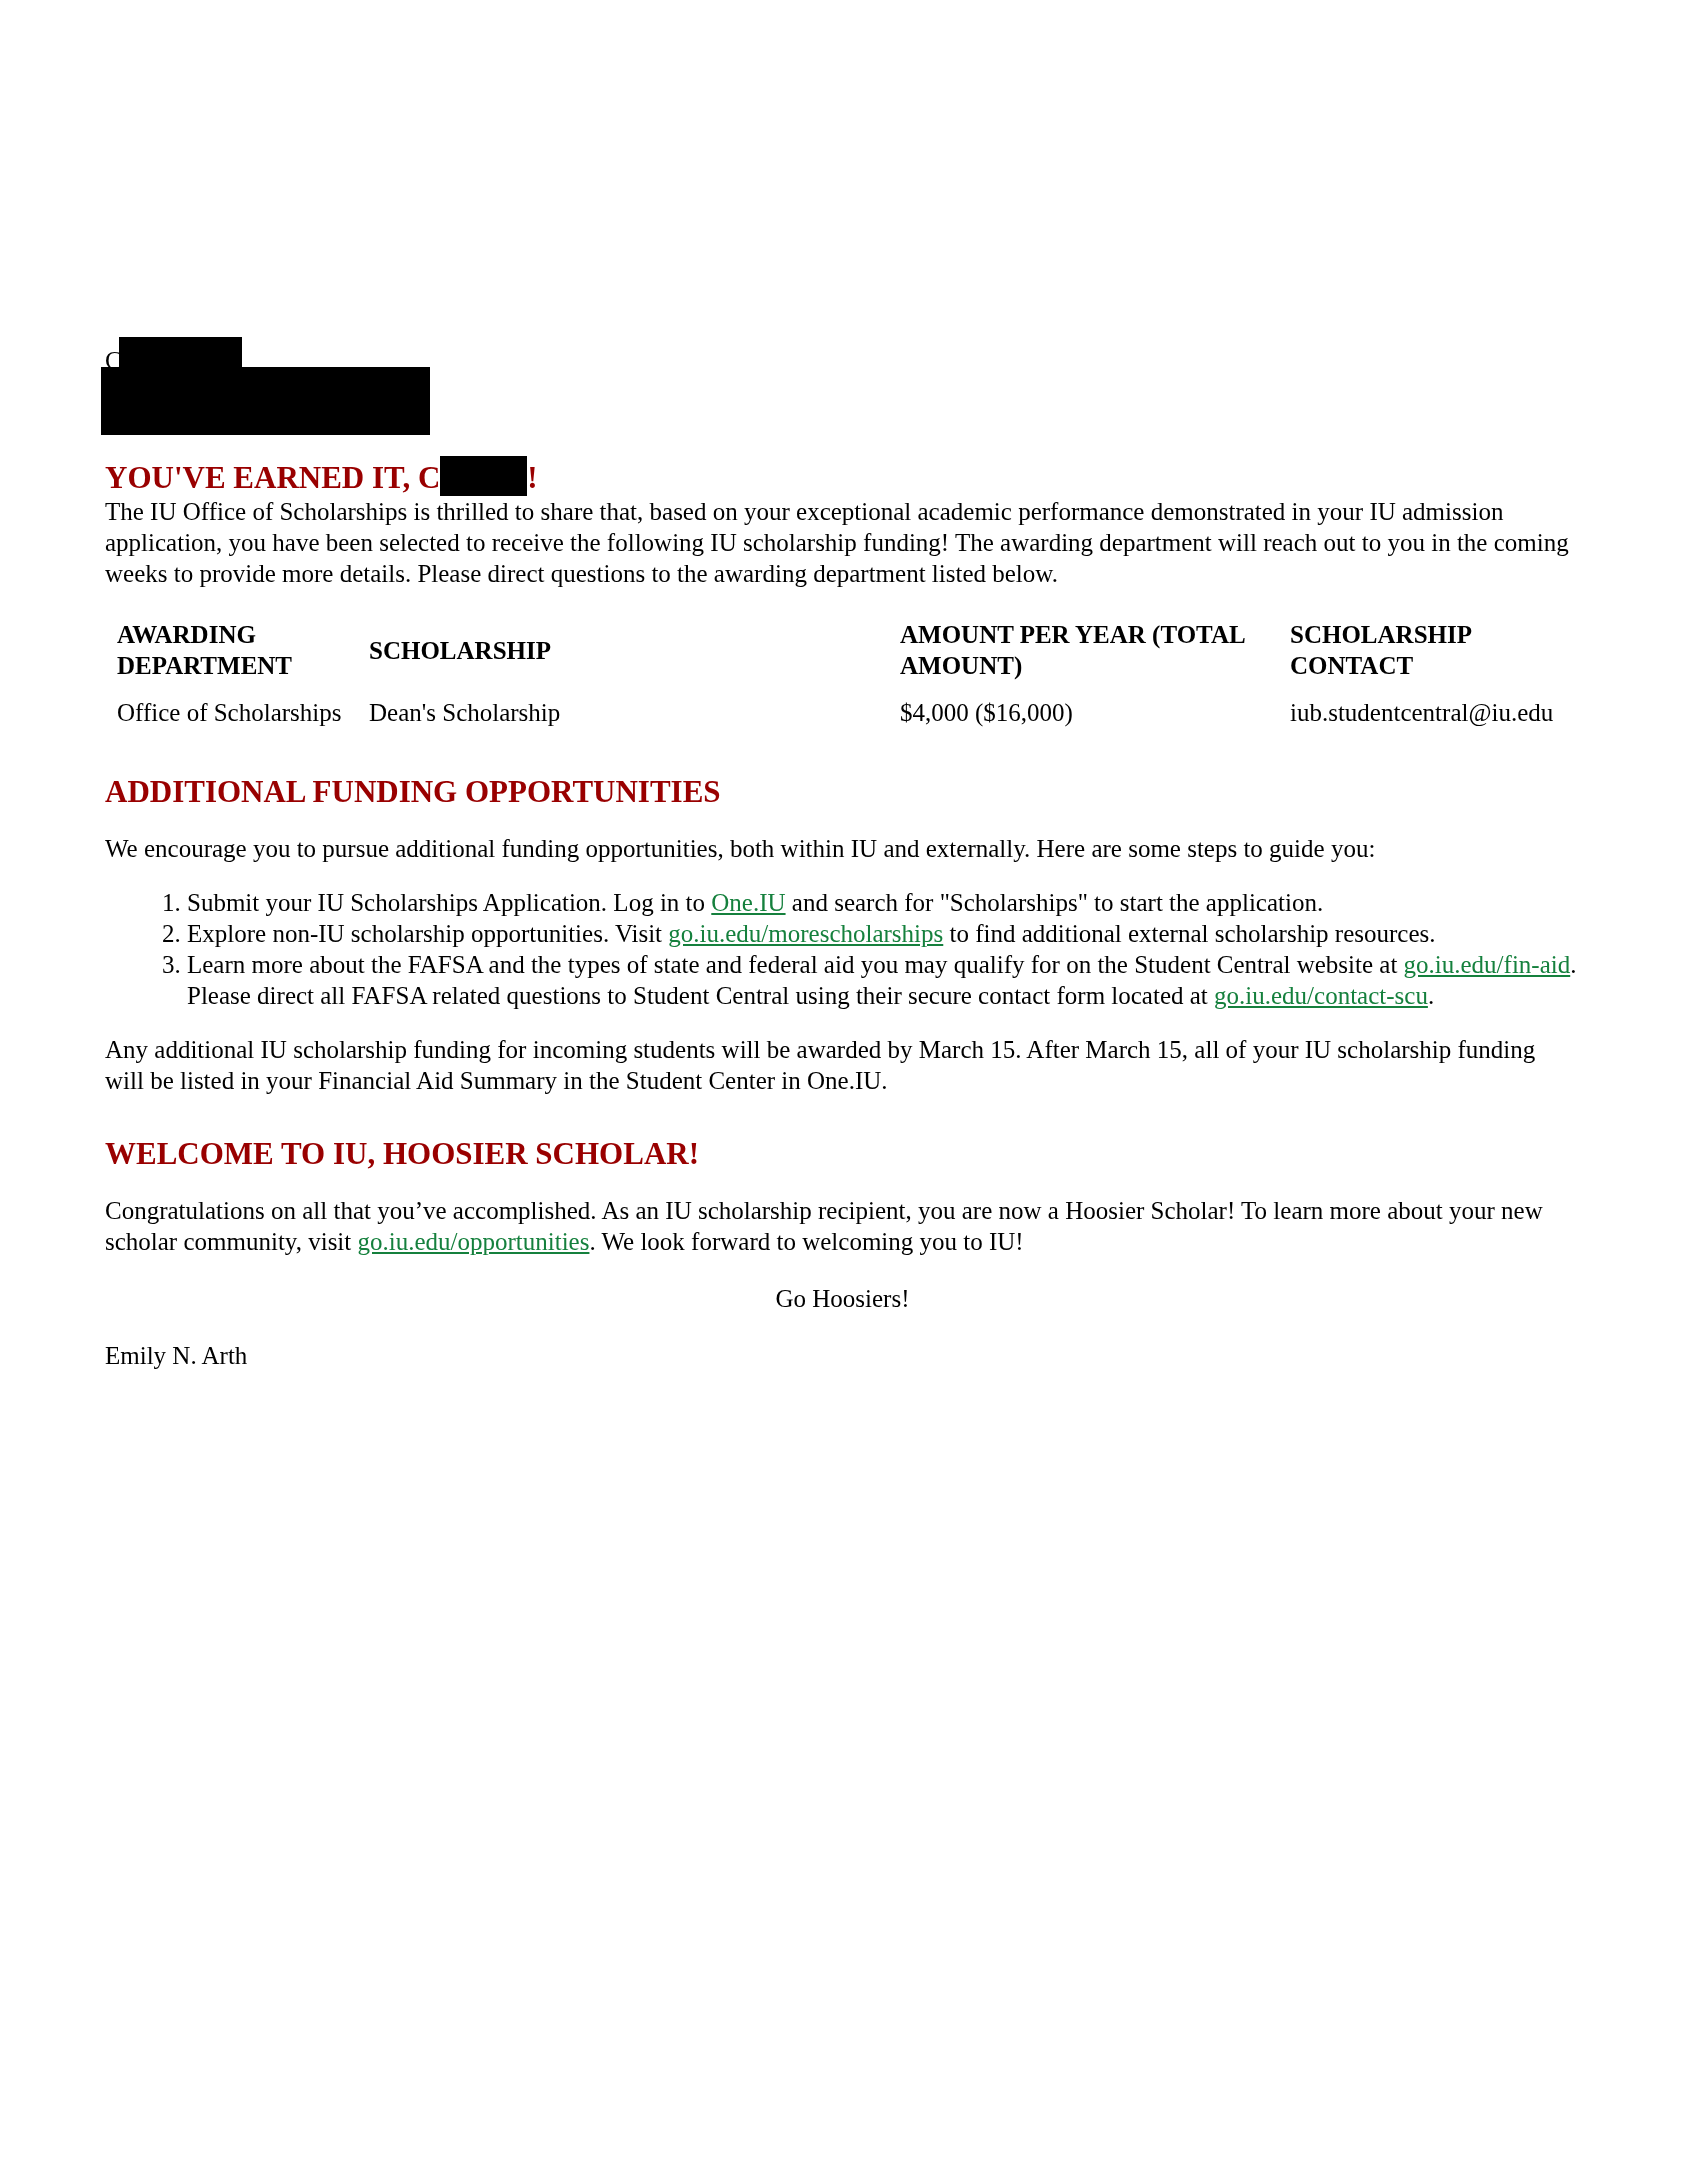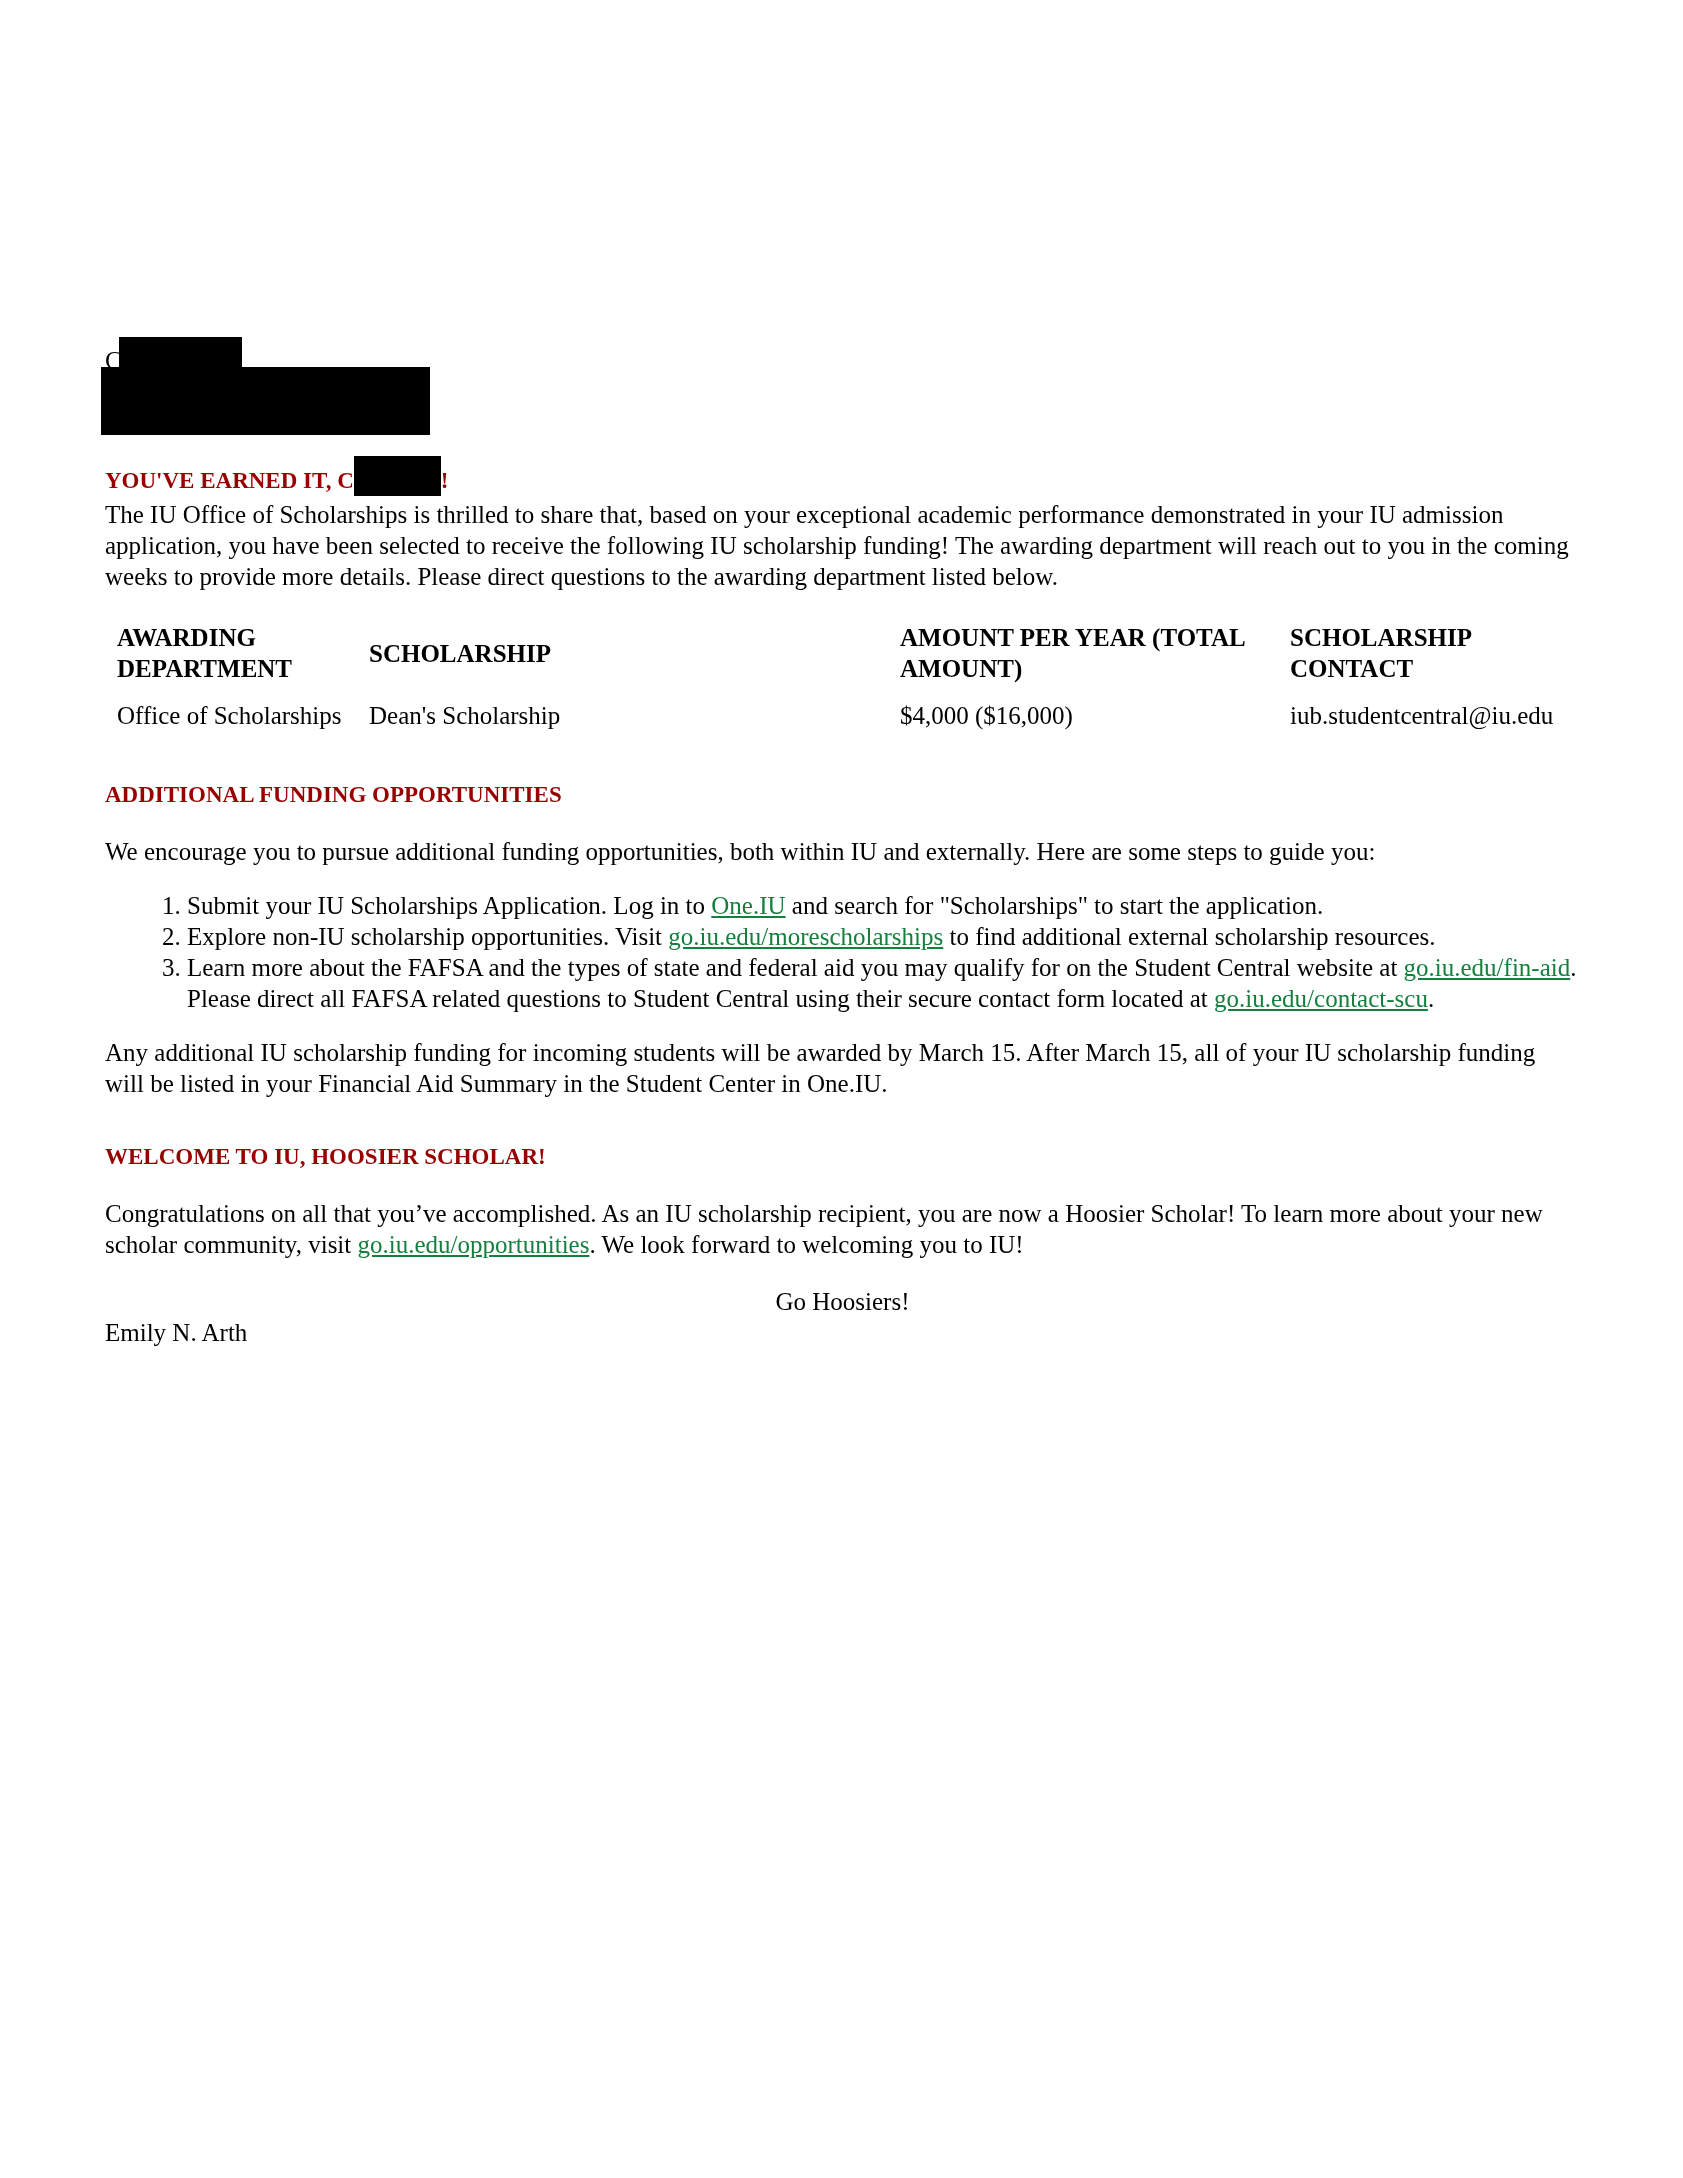--- a/index.html
+++ b/index.html
@@ -3,39 +3,39 @@
 <meta charset="utf-8">
 <style>
   html, body { margin: 0; padding: 0; background: #ffffff; }
   body { width: 1683px; height: 2178px; position: relative; font-family: "Liberation Serif", serif; color: #000; }
   .page { position: absolute; left: 105px; top: 337px; width: 1475px; font-size: 25px; line-height: 31px; }
   .addr-c { position: absolute; left: 0; top: 8px; }
   .redact { background: #000; position: absolute; }
   .r1 { left: 14px; top: 0; width: 123px; height: 30px; }
   .r2 { left: -4px; top: 30px; width: 329px; height: 68px; }
   .addr-block { position: relative; height: 99px; }
-  h2 { color: #990000; font-size: 23px; font-weight: bold; margin: 0; line-height: 36px; }
+  h2 { color: #990000; font-size: 31px; font-weight: bold; margin: 0; line-height: 36px; }
   .h-earned { margin-top: 20px; position: relative; }
   .h-redact { display: inline-block; width: 87px; height: 40px; background: #000; vertical-align: -8px; }
   p { margin: 0; }
   .intro { }
   table { border-collapse: collapse; margin-top: 22px; margin-left: 0; width: 1475px; }
   th { text-align: left; font-weight: bold; vertical-align: middle; padding: 8px 12px; line-height: 31px; }
   td { vertical-align: middle; padding: 8px 12px; line-height: 31px; }
   .c1 { width: 228px; } .c2 { width: 507px; } .c3 { width: 366px; }
   .h-add { margin-top: 38px; }
   .enc { margin-top: 23px; }
   ol { margin: 23px 0 0 0; padding-left: 82px; }
   ol li { padding-left: 0; }
   a { color: #15803d; text-decoration: underline; }
   .any { margin-top: 23px; }
   .h-welcome { margin-top: 40px; }
   .congrats { margin-top: 23px; }
   .go { margin-top: 26px; text-align: center; }
-  .sig { }
+  .sig { margin-top: 26px; }
 </style>
 </head>
 <body>
 
 <div class="page">
 
   <div class="addr-block">
     <span class="addr-c">C</span>
     <div class="redact r1"></div>
     <div class="redact r2"></div>

